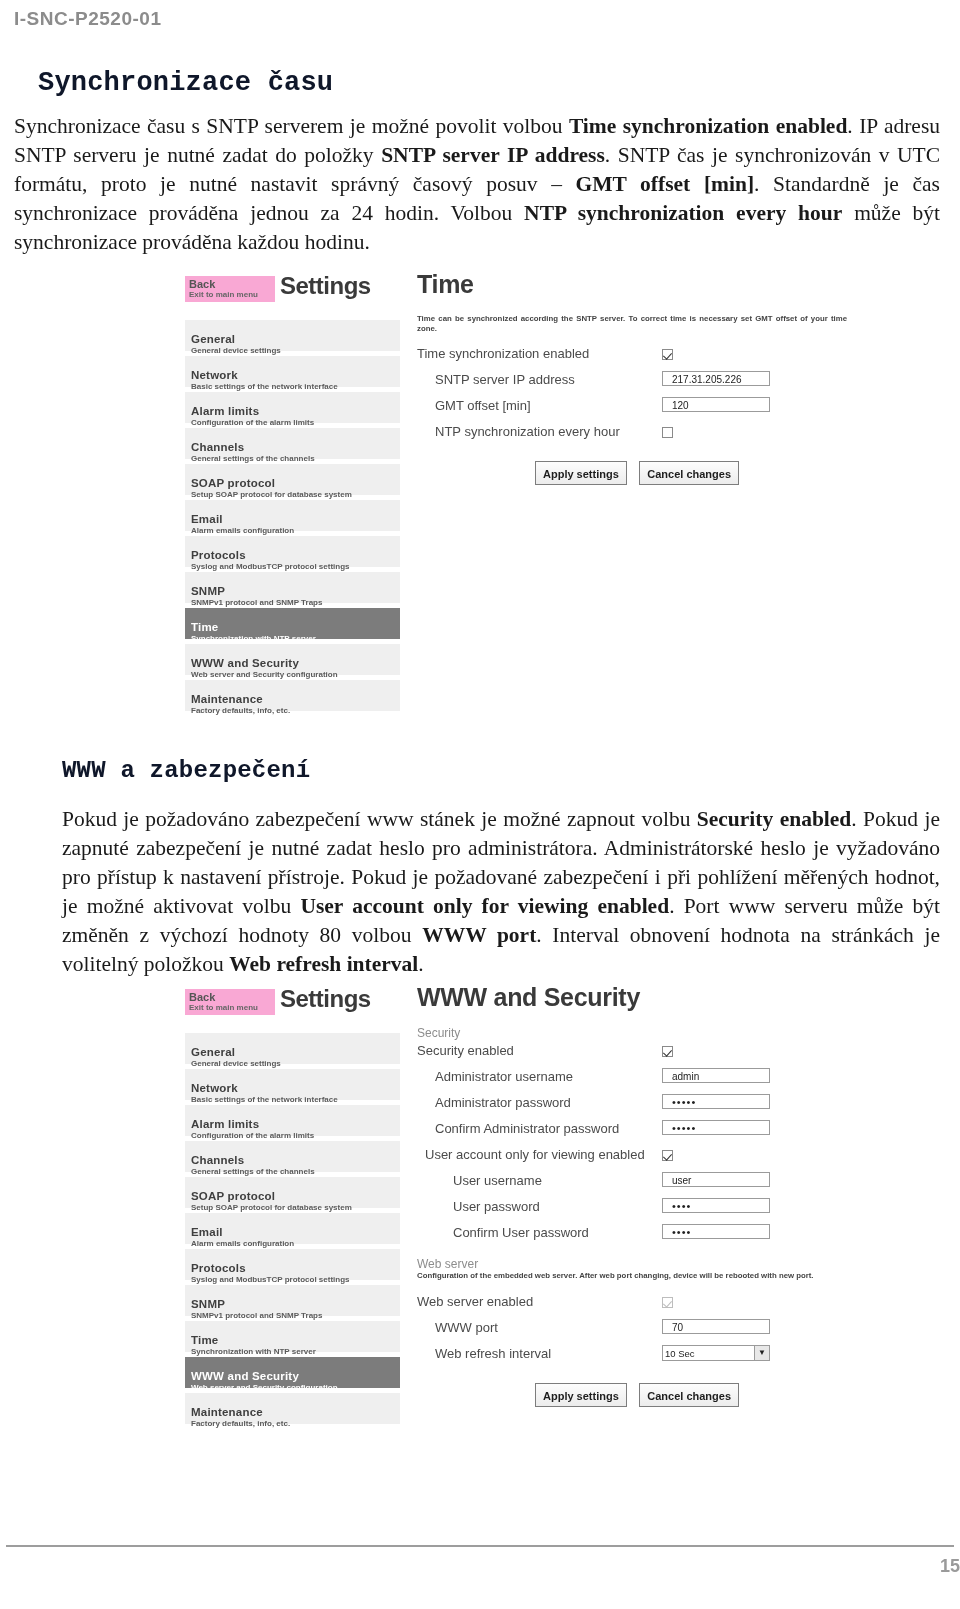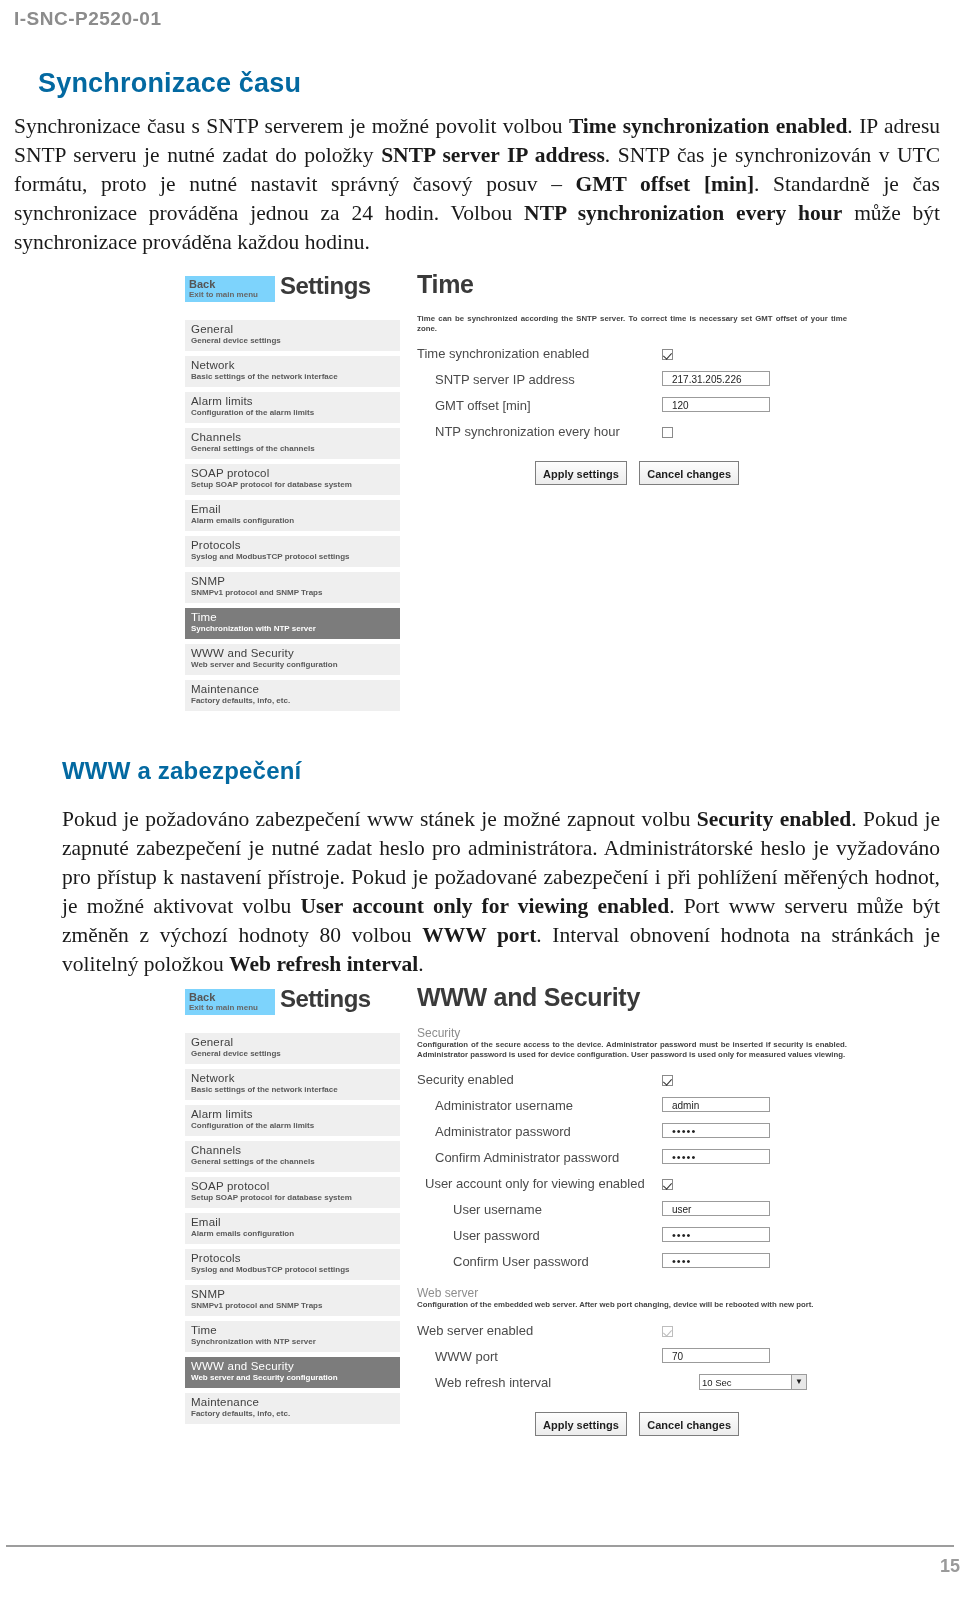--- a/index.html
+++ b/index.html
@@ -23,24 +23,24 @@
     font-family: "Liberation Sans", sans-serif;
     font-weight: bold;
     font-size: 19px;
     letter-spacing: 0.5px;
     color: #8c8c8c;
     text-align: center;
   }
 
   
   .h1 {
-    font-family: Liberation Sans, sans-serif;
+    font-family: Liberation Mono, monospace;
     font-weight: bold;
     font-size: 27px;
-    color: #0369a1;
+    color: #0f172a;
     letter-spacing: 0.2px;
   }
   .h1.sec {
     font-size: 24px;
   }
 
   
   .para {
     font-family: "Liberation Serif", serif;
     font-size: 21.5px;
@@ -67,21 +67,21 @@
   #shot-www  { left: 185px; top: 985px; width: 665px; height: 480px; }
 
   .shot-topbar {
     position: relative;
     height: 40px;
   }
   .back-btn {
     position: absolute;
     left: 0px; top: 4px;
     width: 90px; height: 26px;
-    background: #7dd3fc;
+    background: #f9a8d4;
     padding: 2px 4px;
     box-sizing: border-box;
   }
   .back-btn .bk-t {
     font-size: 11px; font-weight: bold; color: #555;
     line-height: 12px;
   }
   .back-btn .bk-s {
     font-size: 8px; font-weight: bold; color: #666;
     line-height: 9px;
@@ -112,24 +112,25 @@
   .menu-item {
     background: #efefef;
     height: 31px;
     margin-bottom: 5px;
     padding: 3px 0 0 6px;
     box-sizing: border-box;
   }
   .menu-item.active { background: #7c7c7c; }
   .menu-item .mi-t {
     font-size: 11.5px;
-    font-weight: normal;
+    font-weight: bold;
     color: #3f3f3f;
     line-height: 13px;
     letter-spacing: 0.2px;
+    margin-top: 10px;
   }
   .menu-item .mi-s {
     font-size: 8px;
     font-weight: bold;
     color: #5a5a5a;
     line-height: 10px;
   }
   .menu-item.active .mi-t, .menu-item.active .mi-s { color: #ffffff; }
 
   
@@ -209,21 +210,20 @@
     width: 108px;
     height: 16px;
     border: 1px solid #9b9b9b;
     background: #fff;
     font-size: 9.5px;
     color: #222;
     padding: 0 2px;
     line-height: 15px;
     box-sizing: border-box;
     position: relative;
-    margin-left: 37px;
   }
   .selbox .arrow {
     position: absolute;
     right: 0px; top: 0px;
     width: 14px; height: 14px;
     background: #e8e8e8;
     border-left: 1px solid #9b9b9b;
     text-align: center;
     font-size: 8px;
     line-height: 14px;
@@ -421,21 +421,20 @@
         <div class="mi-s">Web server and Security configuration</div>
       </div>
       <div class="menu-item">
         <div class="mi-t">Maintenance</div>
         <div class="mi-s">Factory defaults, info, etc.</div>
       </div>
     </div>
 
   <div class="form-area">
     <div class="section-label">Security</div>
-    <div class="section-hint">Configuration of the secure access to the device. Administrator password must be inserted if security is enabled. Administrator password is used for device configuration. User password is used only for measured values viewing.</div>
 
     <div class="frow">
       <div class="lbl">Security enabled</div>
       <div class="ctl"><span class="chk on"></span></div>
     </div>
 
     <div class="frow ind">
       <div class="lbl">Administrator username</div>
       <div class="ctl">
           <div class="txtbox">admin</div>

